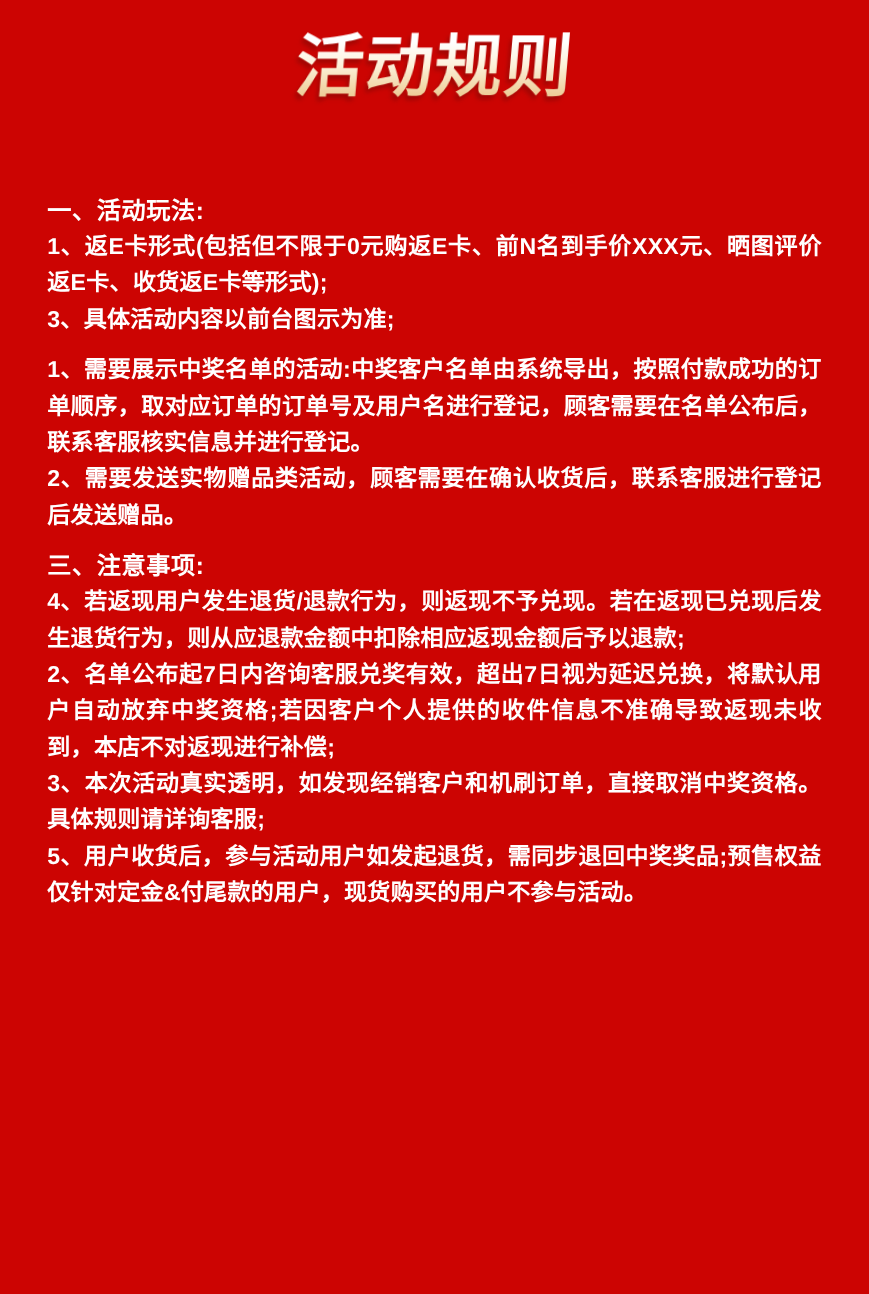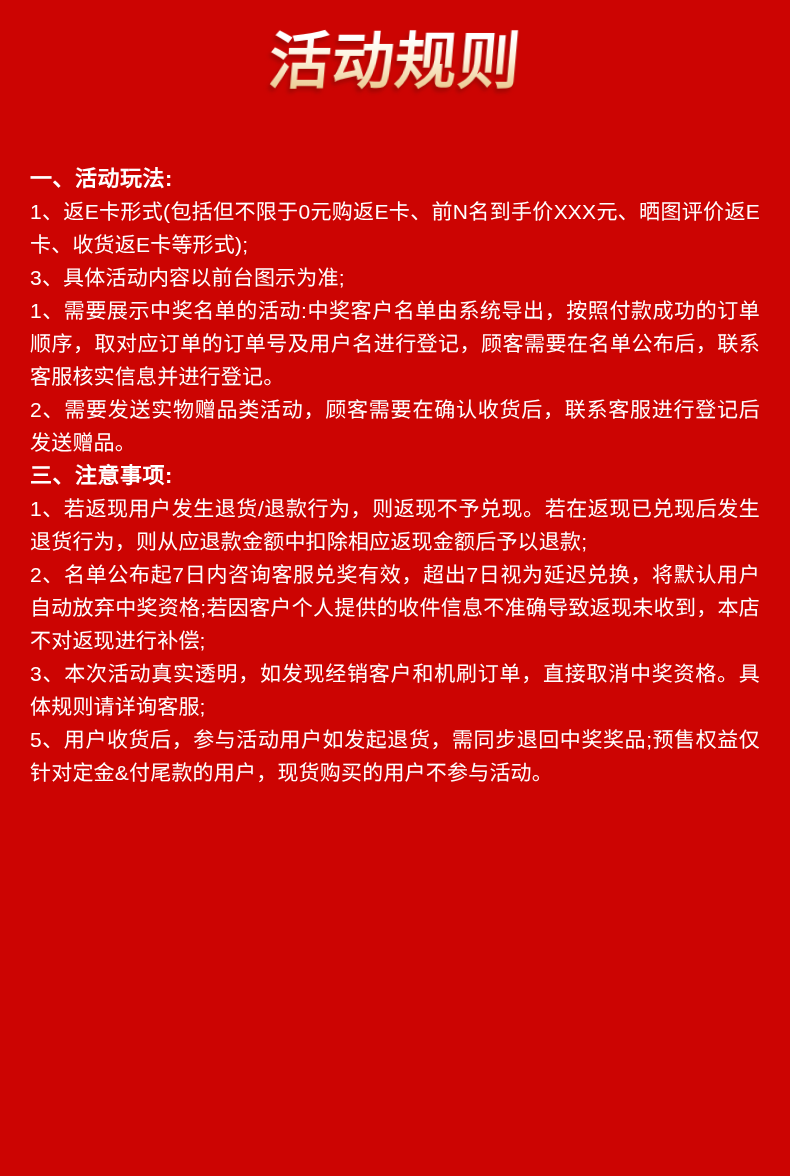--- a/index.html
+++ b/index.html
@@ -39,31 +39,31 @@
     color: transparent;
     -webkit-text-fill-color: transparent;
     filter: drop-shadow(-2px 4px 2px rgba(125, 8, 4, 0.55));
   }
   .content {
     padding: 34px 30px 0 30px;
     color: #ffffff;
     font-size: 21px;
     line-height: 33px;
   }
-  .rule-section { margin: 0; }
+  .rule-section { margin: 13px; }
   .rule-section h2 {
     margin: 0;
     font-size: 22px;
     line-height: 33px;
     font-weight: 800;
     letter-spacing: 0.5px;
   }
   .rule-section p {
     margin: 0;
-    font-weight: 400;
+    font-weight: 700;
     letter-spacing: 0.2px;
     text-align: justify;
     text-justify: inter-ideograph;
   }
 </style>
 </head>
 <body style="background: rgb(204, 4, 2);">
 
 <div class="page">
   <header class="header">
@@ -74,19 +74,19 @@
         <h2>一、活动玩法:</h2>
         <p>1、返E卡形式(包括但不限于0元购返E卡、前N名到手价XXX元、晒图评价返E卡、收货返E卡等形式);</p>
         <p>3、具体活动内容以前台图示为准;</p>
       </section>
       <section class="rule-section">
         <p>1、需要展示中奖名单的活动:中奖客户名单由系统导出，按照付款成功的订单顺序，取对应订单的订单号及用户名进行登记，顾客需要在名单公布后，联系客服核实信息并进行登记。</p>
         <p>2、需要发送实物赠品类活动，顾客需要在确认收货后，联系客服进行登记后发送赠品。</p>
       </section>
       <section class="rule-section">
         <h2>三、注意事项:</h2>
-        <p>1、若返现用户发生退货/退款行为，则返现不予兑现。若在返现已兑现后发生退货行为，则从应退款金额中扣除相应返现金额后予以退款;</p>
+        <p>4、若返现用户发生退货/退款行为，则返现不予兑现。若在返现已兑现后发生退货行为，则从应退款金额中扣除相应返现金额后予以退款;</p>
         <p>2、名单公布起7日内咨询客服兑奖有效，超出7日视为延迟兑换，将默认用户自动放弃中奖资格;若因客户个人提供的收件信息不准确导致返现未收到，本店不对返现进行补偿;</p>
         <p>3、本次活动真实透明，如发现经销客户和机刷订单，直接取消中奖资格。具体规则请详询客服;</p>
         <p>5、用户收货后，参与活动用户如发起退货，需同步退回中奖奖品;预售权益仅针对定金&amp;付尾款的用户，现货购买的用户不参与活动。</p>
       </section>
     </main>
 </div>
 
 </body></html>

